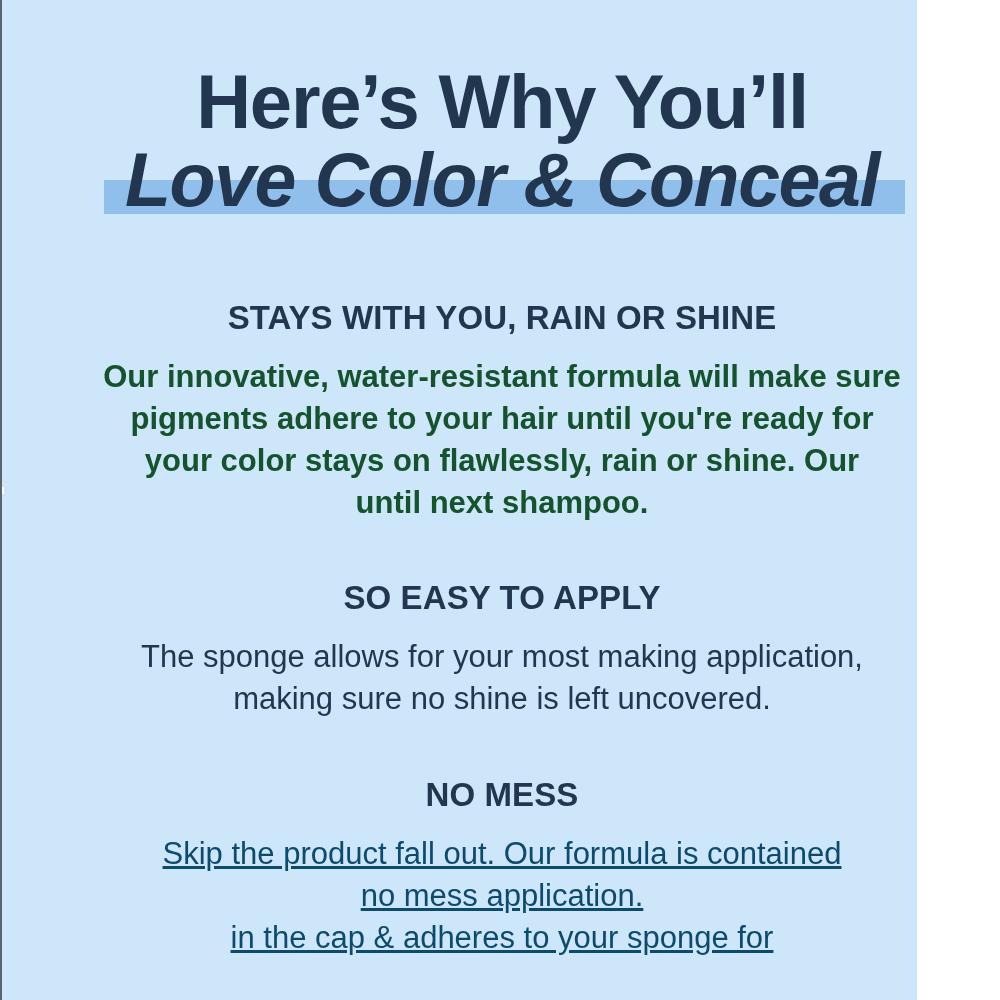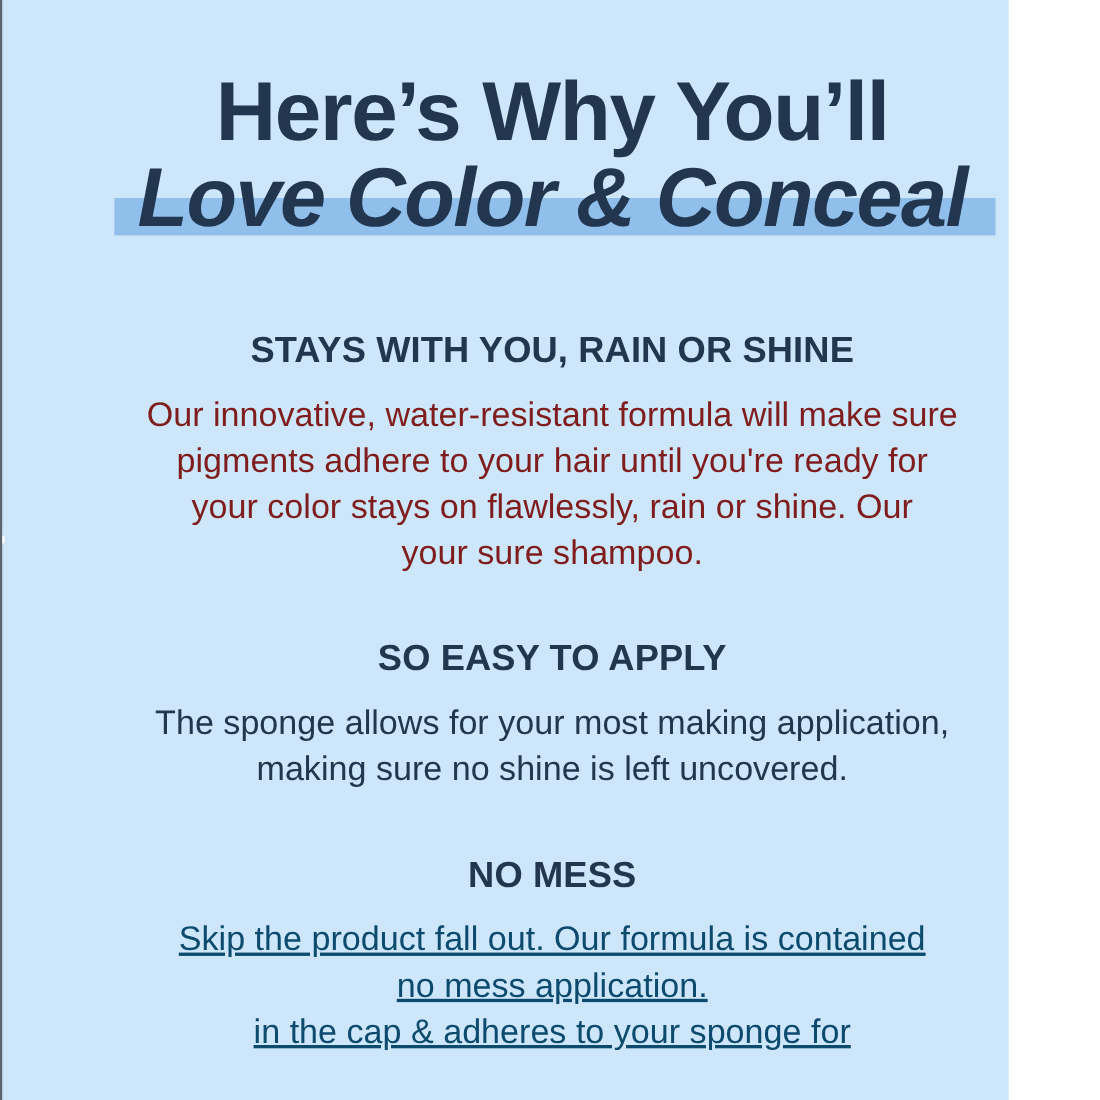--- a/index.html
+++ b/index.html
@@ -143,25 +143,25 @@
     <span class="hero-line2-wrap">
       <span id="hero-highlight" style="background: rgb(143, 191, 234);"></span>
       <span class="hero-line2" style="color: rgb(34, 54, 79);">Love Color &amp; Conceal</span>
     </span>
   </div>
 
   <div id="features">
 
     <div class="feature" id="feature-0">
       <span class="feature-heading" style="color: rgb(34, 54, 79);">STAYS WITH YOU, RAIN OR SHINE</span>
-      <span class="feature-body" style="color: #7f1d1d;">
+      <span class="feature-body" style="color: #14532d; font-weight: bold;">
         <span class="bl">Our innovative, water-resistant formula will make sure</span>
         <span class="bl">pigments adhere to your hair until you're ready for</span>
         <span class="bl">your color stays on flawlessly, rain or shine. Our</span>
-        <span class="bl">your sure shampoo.</span>
+        <span class="bl">until next shampoo.</span>
       </span>
     </div>
 
     <div class="feature" id="feature-1">
       <span class="feature-heading" style="color: rgb(34, 54, 79);">SO EASY TO APPLY</span>
       <span class="feature-body" style="color: rgb(34, 54, 79);">
         <span class="bl">The sponge allows for your most making application,</span>
         <span class="bl">making sure no shine is left uncovered.</span>
       </span>
     </div>

